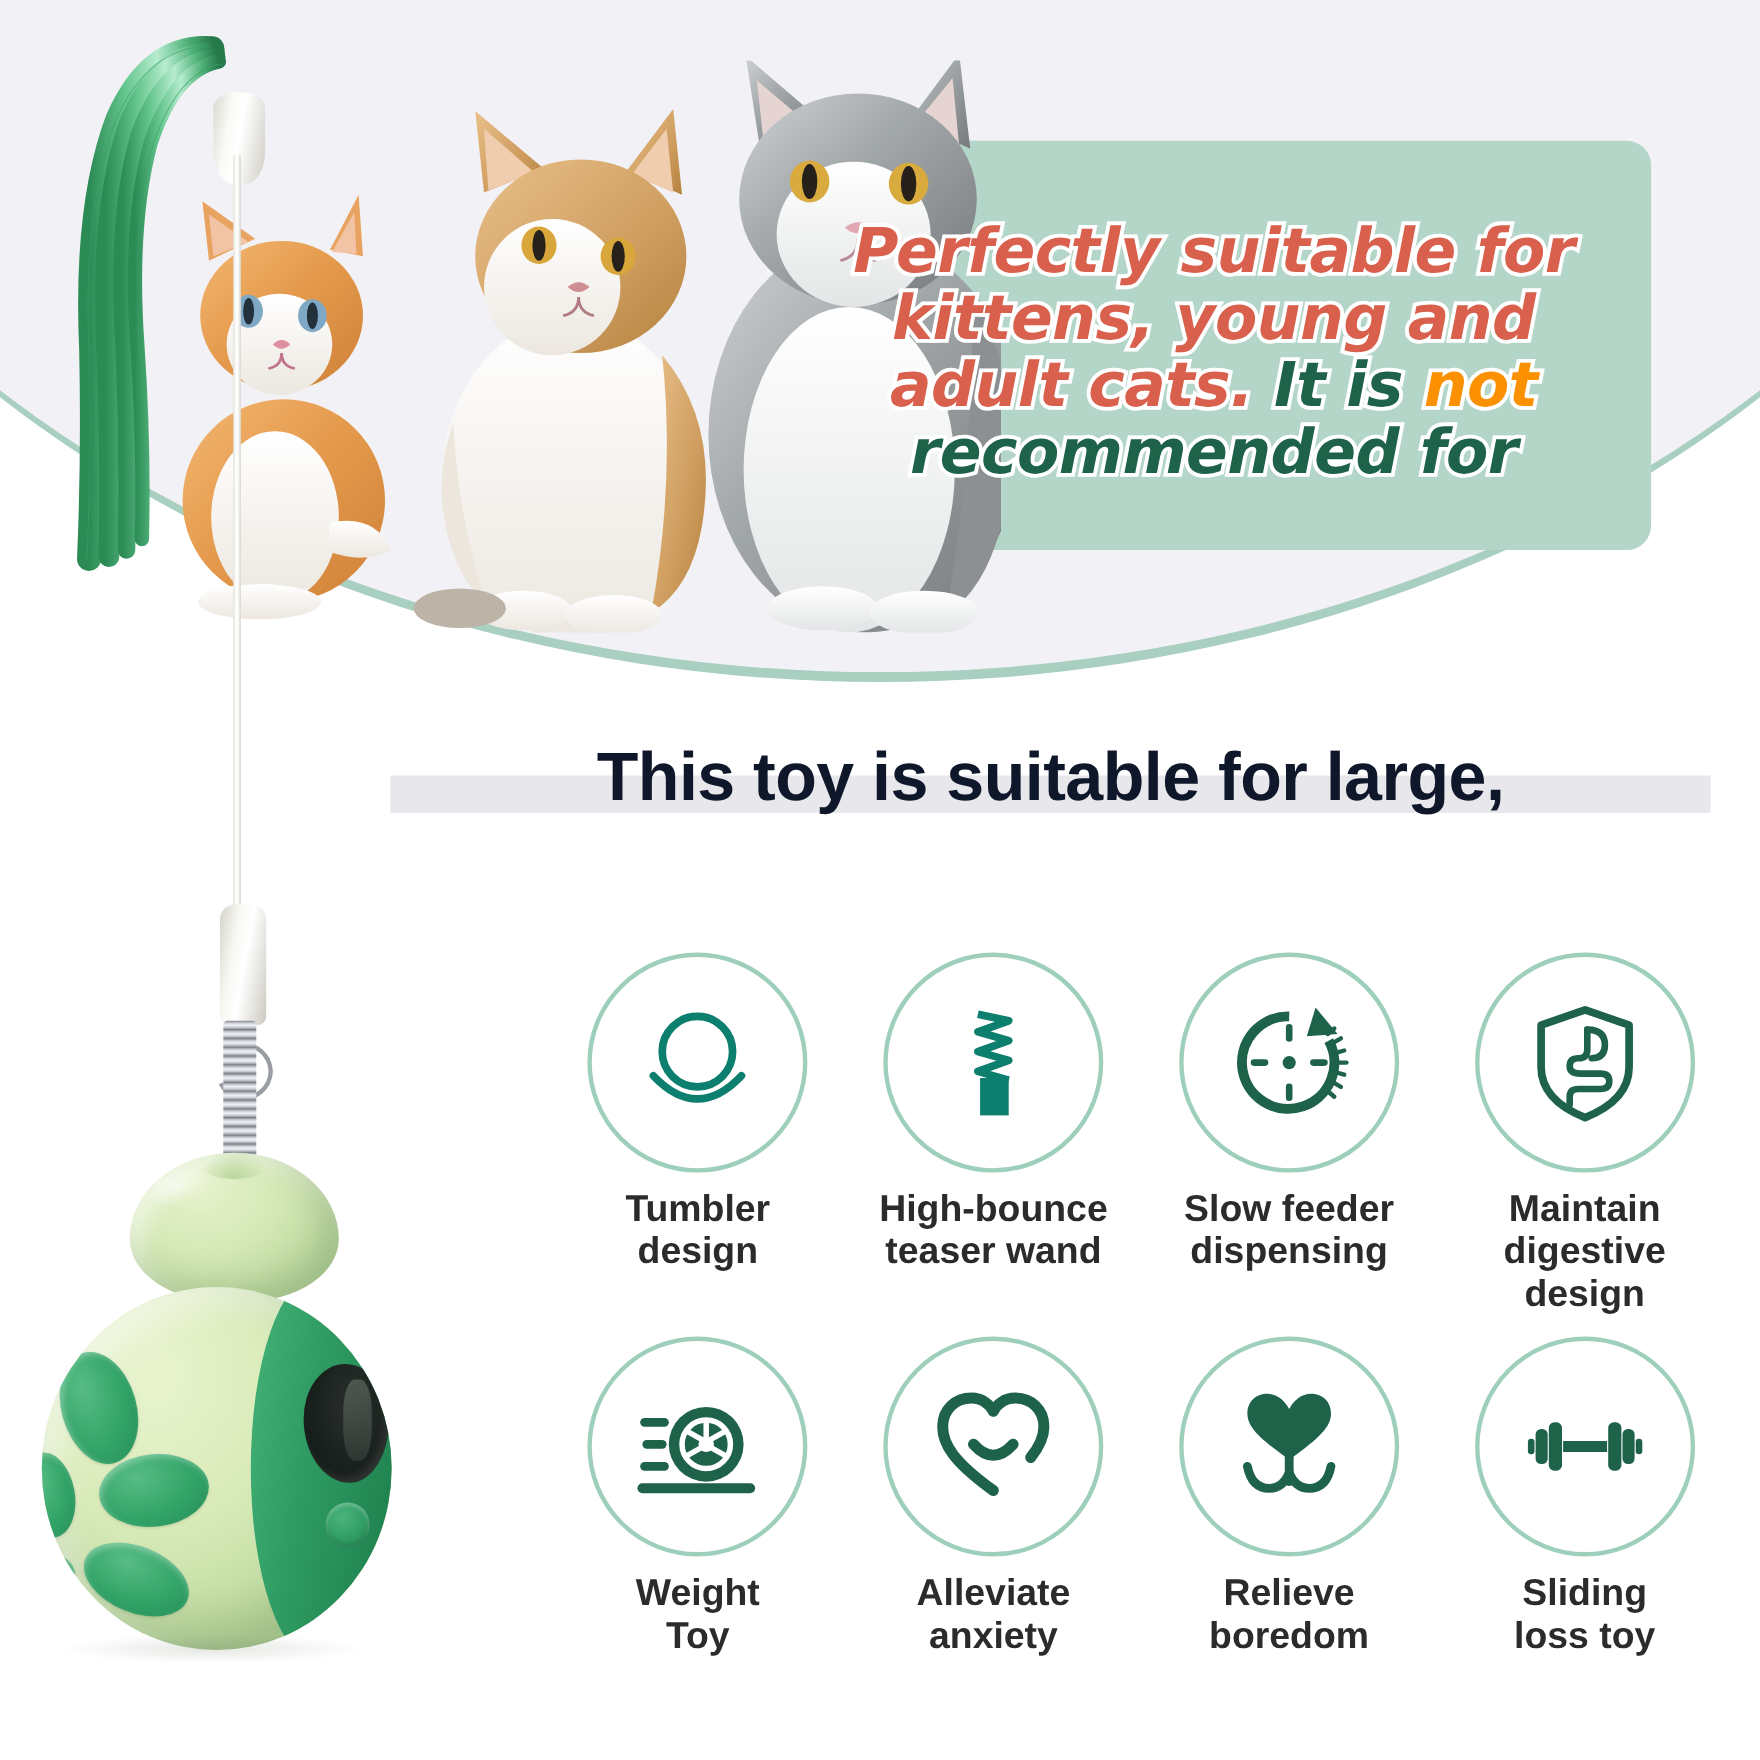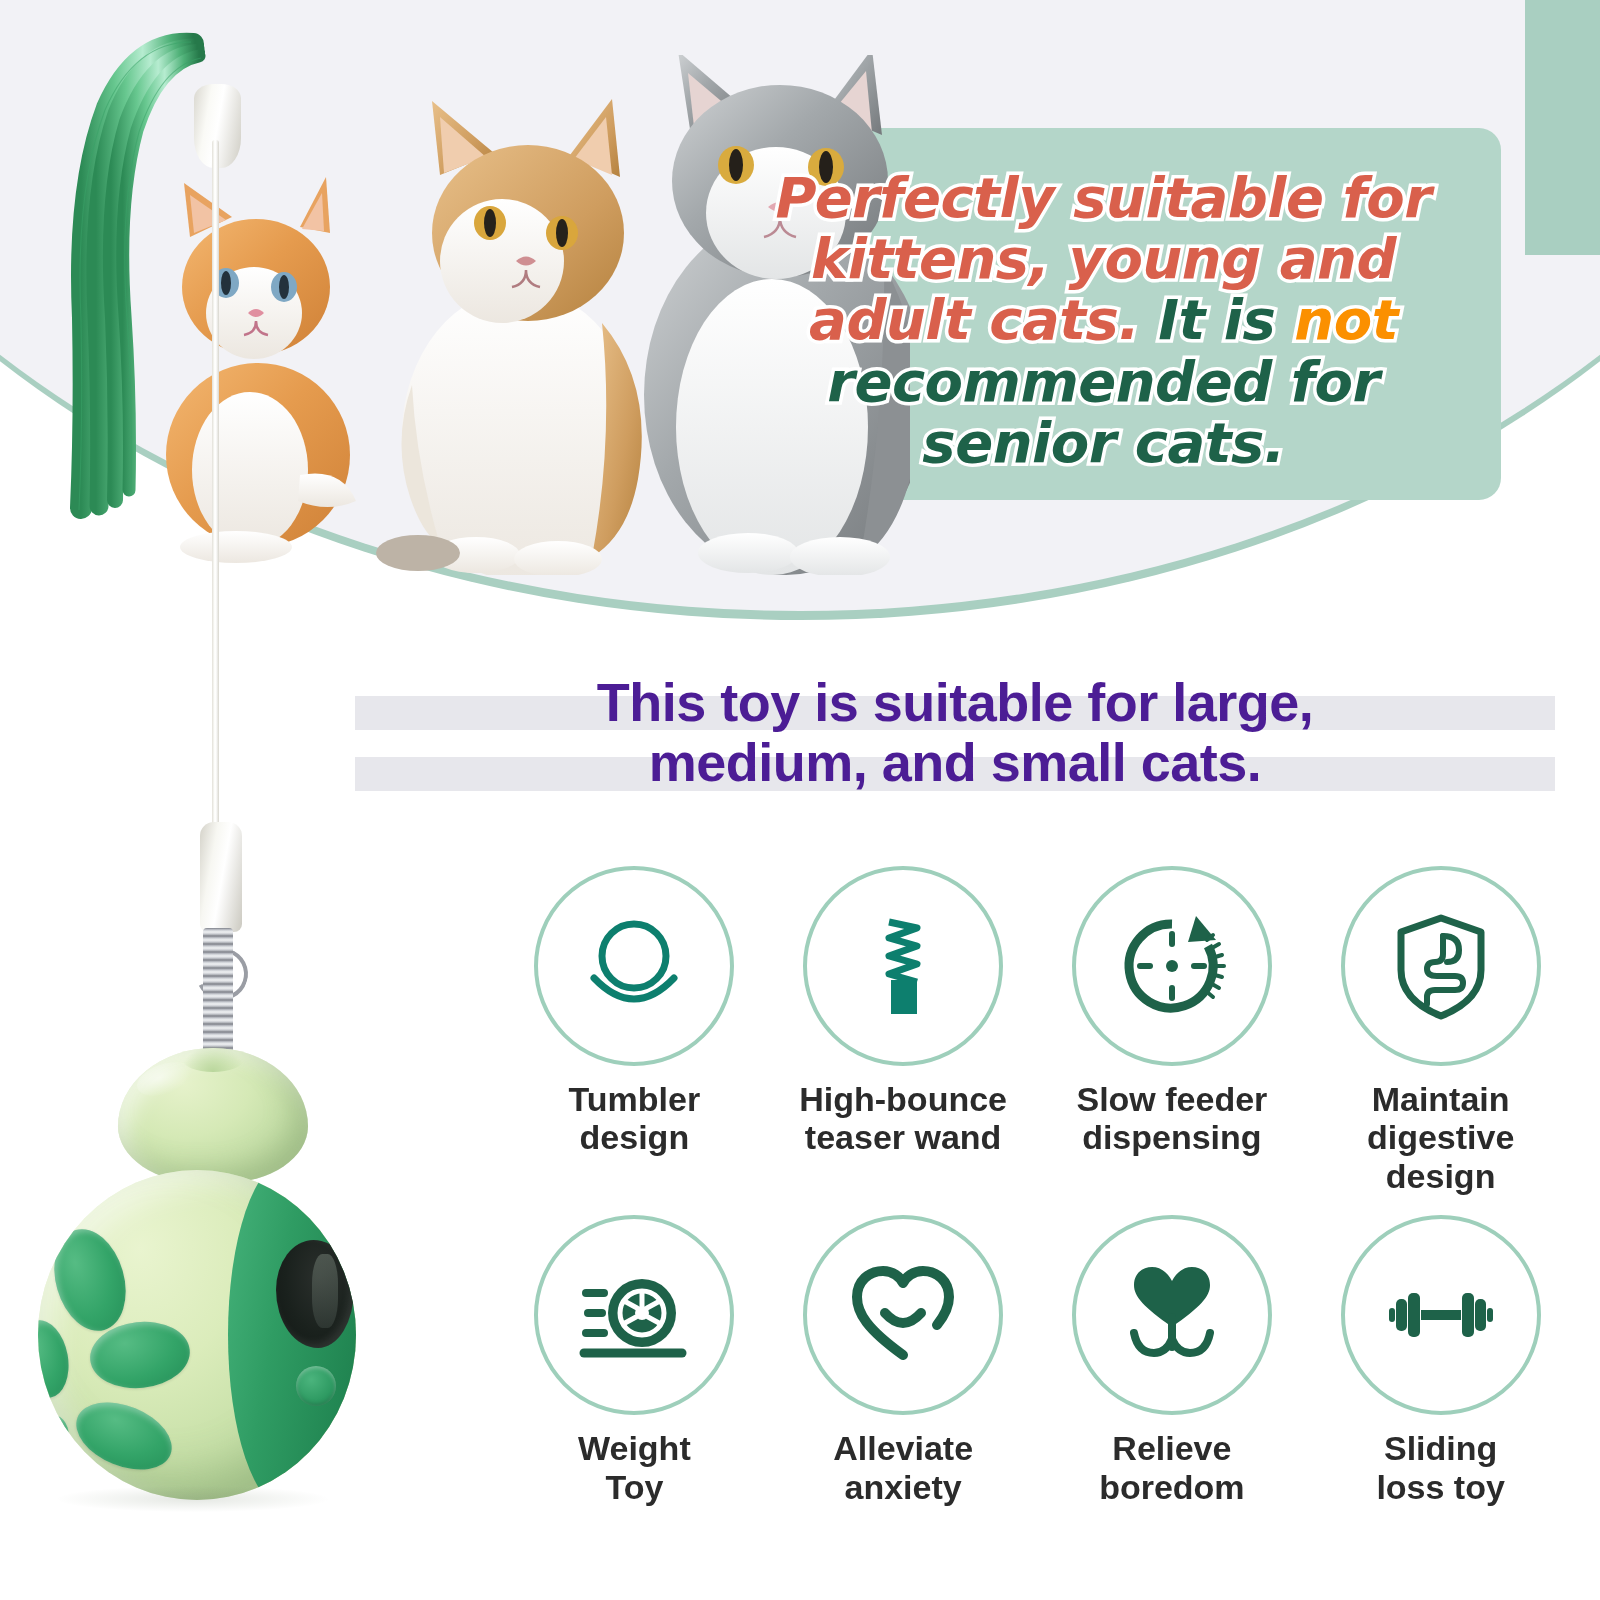--- a/index.html
+++ b/index.html
@@ -52,23 +52,23 @@
 
   
   .cat{position:absolute;}
 
   
   #main-heading{
     position:absolute; left:330px; top:672px; width:1250px;
     text-align:center;
     font-family:"Liberation Sans", sans-serif;
     font-weight:bold;
-    font-size:54px;
+    font-size:62px;
     line-height:1.12;
-    color:#4c1d95;
+    color:#0f172a;
     letter-spacing:-0.5px;
   }
   #main-heading .mh-line{display:block; position:relative;}
   #main-heading .mh-line .hl-band{
     position:absolute; left:2%; right:2%; bottom:2px; height:34px;
     background:#e7e7ec; z-index:-1;
   }
 
   
   #feature-grid{
@@ -295,32 +295,27 @@
 
   <div id="headline-text">
     <span class="hl-line c-red">Perfectly suitable for</span>
     <span class="hl-line c-red">kittens, young and</span>
     <span class="hl-line">
       <span class="c-red">adult cats.</span>
       <span class="c-green">It is</span>
       <span class="c-orange">not</span>
     </span>
     <span class="hl-line c-green">recommended for</span>
-    <span class="hl-line c-green">senior cats.</span>
   </div>
 </div>
 
 <div id="main-heading">
   <span class="mh-line">
     <span class="hl-band"></span>
     <span>This toy is suitable for large,</span>
-  </span>
-  <span class="mh-line">
-    <span class="hl-band"></span>
-    <span>medium, and small cats.</span>
   </span>
 </div>
 
 <div id="feature-grid">
 
   <div class="feature">
     <div class="f-circle">
       <svg width="120" height="120" viewBox="0 0 120 120">
         <circle cx="60" cy="50" r="32" fill="none" stroke="#0d7f6e" stroke-width="7"></circle>
         <path d="M20 72 q40 42 80 0" fill="none" stroke="#0d7f6e" stroke-width="7" stroke-linecap="round"></path>

